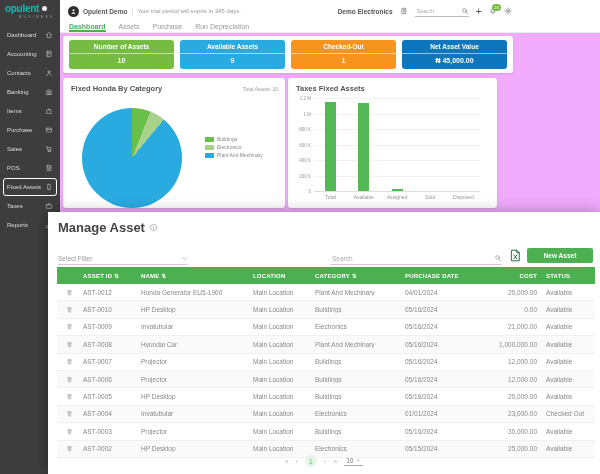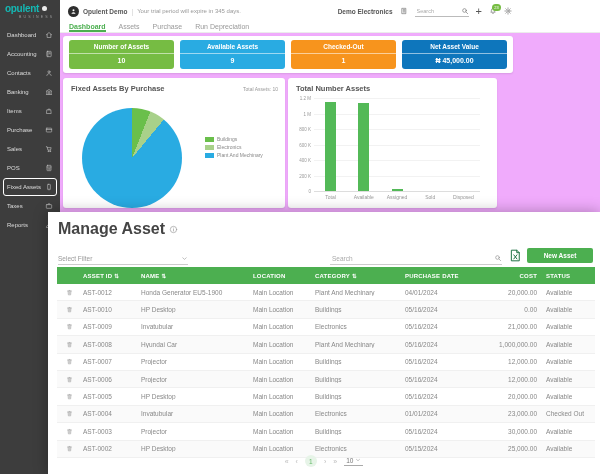--- a/index.html
+++ b/index.html
@@ -67,21 +67,21 @@
   .plot{position:absolute;left:26px;top:20px;width:166px;height:93px;border-bottom:1px solid #ddd;}
   .gridline{position:absolute;left:0;right:0;height:1px;background:#f2f2f2;}
   .ytick{position:absolute;right:100%;margin-right:3px;transform:translateY(-50%);font-size:4.5px;color:#999;white-space:nowrap;}
   .bar{position:absolute;bottom:0;width:11px;background:#53b957;}
   .xcat{position:absolute;top:100%;margin-top:3px;font-size:5px;color:#999;text-align:center;transform:translateX(-50%);white-space:nowrap;}
 
   
   .modal{position:absolute;left:48px;top:212px;width:552px;height:262px;background:#fff;z-index:5;
     box-shadow:0 0 14px rgba(0,0,0,.30);box-sizing:border-box;}
   .modal-title-row{position:absolute;left:10px;top:8px;display:flex;align-items:center;gap:4px;}
-  .modal-title{font-size:16px;font-weight:bold;color:#444;margin:0;}
+  .modal-title{font-size:13px;font-weight:bold;color:#444;margin:0;}
   .modal-title-row svg{width:9px;height:9px;color:#999;}
   .filter-select{position:absolute;left:10px;top:40px;width:130px;height:12px;border-bottom:1px solid #ccc;
     display:flex;align-items:center;justify-content:space-between;cursor:pointer;}
   .filter-select .ph{font-size:6.5px;color:#999;}
   .filter-select svg{width:7px;height:7px;color:#888;}
   .tbl-search{position:absolute;left:282px;top:40px;width:172px;height:12px;border-bottom:1px solid #ccc;
     display:flex;align-items:center;}
   .tbl-search input{flex:1;border:0;outline:0;font-size:6.5px;font-family:inherit;color:#555;background:transparent;}
   .tbl-search input::placeholder{color:#aaa;}
   .tbl-search svg{width:8px;height:8px;color:#888;}
@@ -267,41 +267,41 @@
         <div class="card-title">Checked-Out</div>
         <div class="card-value">1</div>
       </div>
       <div class="card" style="background: rgb(14, 118, 188);">
         <div class="card-title">Net Asset Value</div>
         <div class="card-value">₦ 45,000.00</div>
       </div>
     </section>
 
   <section class="chart-card pie-card">
-    <span class="chart-title">Fixed Assets By Purchase</span>
+    <span class="chart-title">Fixed Honda By Category</span>
     <span class="chart-sub">Total Assets: 10</span>
     <div class="pie" id="pie" style="background: conic-gradient(rgb(106, 191, 75) 0deg, rgb(106, 191, 75) 21.6deg, rgb(168, 209, 138) 21.6deg, rgb(168, 209, 138) 39.6deg, rgb(41, 171, 226) 39.6deg, rgb(41, 171, 226) 360deg);"></div>
     <div class="legend" id="pie-legend">
         <div class="legend-item">
           <span class="legend-swatch" style="background:#6abf4b"></span>
           <span class="legend-label">Buildings</span>
         </div>
         <div class="legend-item">
           <span class="legend-swatch" style="background:#a8d18a"></span>
           <span class="legend-label">Electronics</span>
         </div>
         <div class="legend-item">
           <span class="legend-swatch" style="background:#29abe2"></span>
           <span class="legend-label">Plant And Mechinary</span>
         </div>
       </div>
   </section>
 
   <section class="chart-card bar-card">
-    <span class="chart-title">Total Number Assets</span>
+    <span class="chart-title">Taxes Fixed Assets</span>
     <div class="plot" id="bar-plot">
         <span class="ytick" style="top: 93px;">0</span>
         <div class="gridline" style="top: 77.5px;"></div>
         <span class="ytick" style="top: 77.5px;">200 K</span>
         <div class="gridline" style="top: 62px;"></div>
         <span class="ytick" style="top: 62px;">400 K</span>
         <div class="gridline" style="top: 46.5px;"></div>
         <span class="ytick" style="top: 46.5px;">600 K</span>
         <div class="gridline" style="top: 31px;"></div>
         <span class="ytick" style="top: 31px;">800 K</span>

